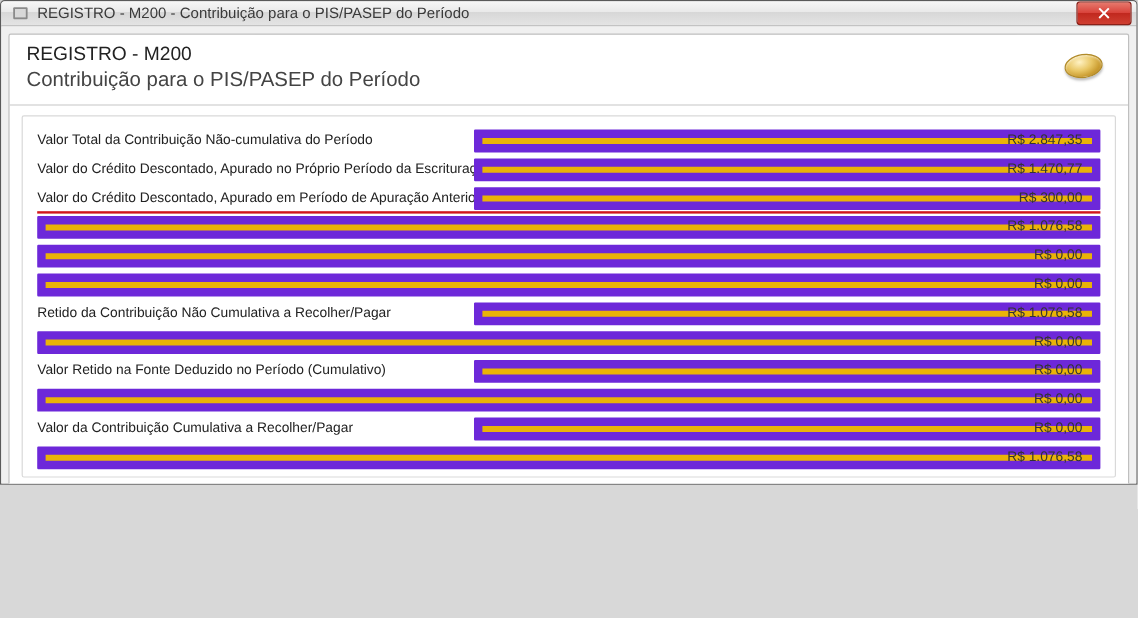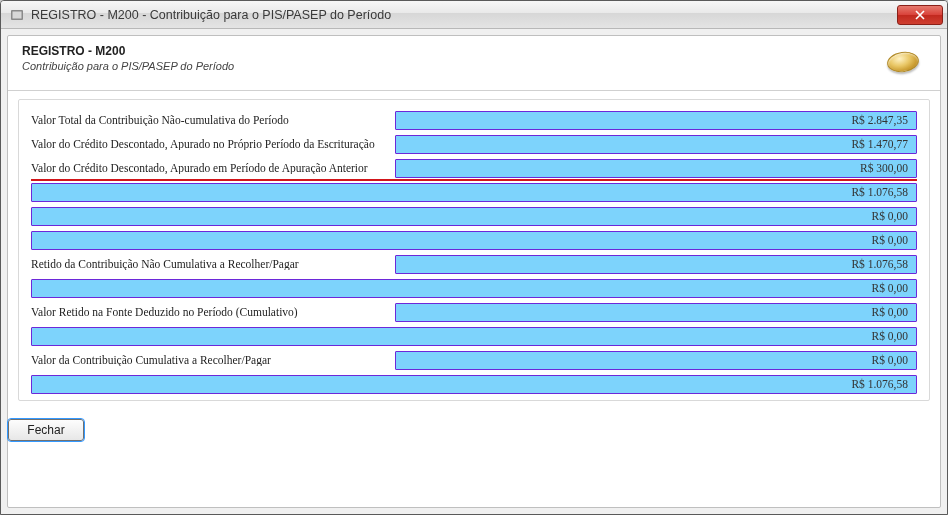--- a/index.html
+++ b/index.html
@@ -3,21 +3,21 @@
 <meta charset="utf-8">
 <style>
   * { box-sizing: border-box; }
   html, body {
     margin: 0; padding: 0;
     font-family: "Segoe UI", Tahoma, Arial, sans-serif;
     font-size: 12px;
     background: #d8d8d8;
   }
   .window {
-    width: 948px; height: 515px;
+    width: 948px; height: 404px;
     background: #efefef;
     border: 1px solid #5a5a5a;
     border-radius: 4px 4px 0 0;
     box-shadow: 0 2px 10px rgba(0,0,0,0.3);
     display: flex; flex-direction: column;
     overflow: hidden;
   }
   .titlebar {
     height: 28px;
     background: linear-gradient(to bottom, #f7f7f7 0%, #e9e9e9 45%, #d7d7d7 46%, #e4e4e4 100%);
@@ -58,29 +58,28 @@
     border-radius: 2px;
     display: flex; flex-direction: column;
     padding: 0;
   }
   .header {
     padding: 8px 14px 10px 14px;
     display: flex; align-items: flex-start;
   }
   .header-text { flex: 1; }
   .header-title {
-    font-weight: bold;
-    font-size: 12px;
+    font-weight: normal;
+    font-size: 16px;
     color: #222;
     margin-bottom: 2px;
   }
   .header-sub {
-    font-size: 11px;
+    font-size: 17px;
     color: #444;
-    font-style: italic;
   }
   .header-icon {
     width: 46px; height: 36px;
     display:flex; align-items:center; justify-content:center;
   }
   .header-icon .coin {
     width: 32px; height: 20px;
     border-radius: 50%;
     background: radial-gradient(ellipse at 40% 30%, #fff2c4 0%, #e9c766 40%, #c99a2e 70%, #9f7315 100%);
     border: 1px solid #b08a2a;
@@ -95,35 +94,34 @@
     padding: 8px 12px 4px 12px;
     border: 1px solid #d9d9d9;
     margin: 4px 10px 8px 10px;
     border-radius: 2px;
   }
   .row {
     display: flex;
     align-items: center;
     height: 24px;
     position: relative;
-    font-family: Liberation Serif, serif;
   }
   .row-label {
     width: 364px;
     font-size: 11.5px;
     color: #222;
     white-space: nowrap;
     overflow: hidden;
     padding-right: 6px;
   }
   .row-input {
     flex: 1;
     height: 19px;
-    border: 1px solid #6d28d9;
-    background: #7dd3fc;
+    border: 7px solid #6d28d9;
+    background: #eab308;
     border-radius: 1px;
     display: flex;
     align-items: center;
     justify-content: flex-end;
     padding: 0 8px;
     font-size: 11.5px;
     color: #333;
   }
   .row.highlight::after {
     content: "";

